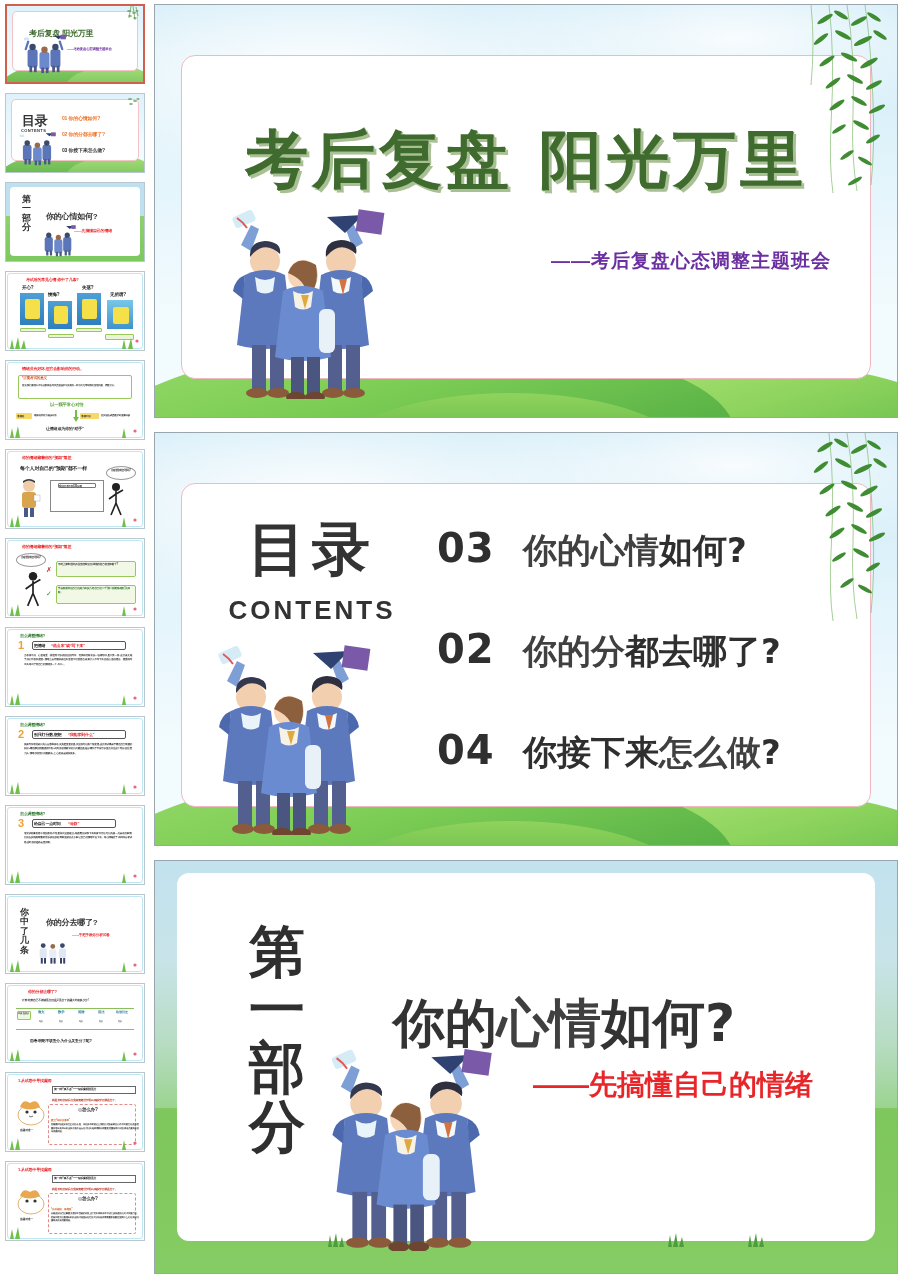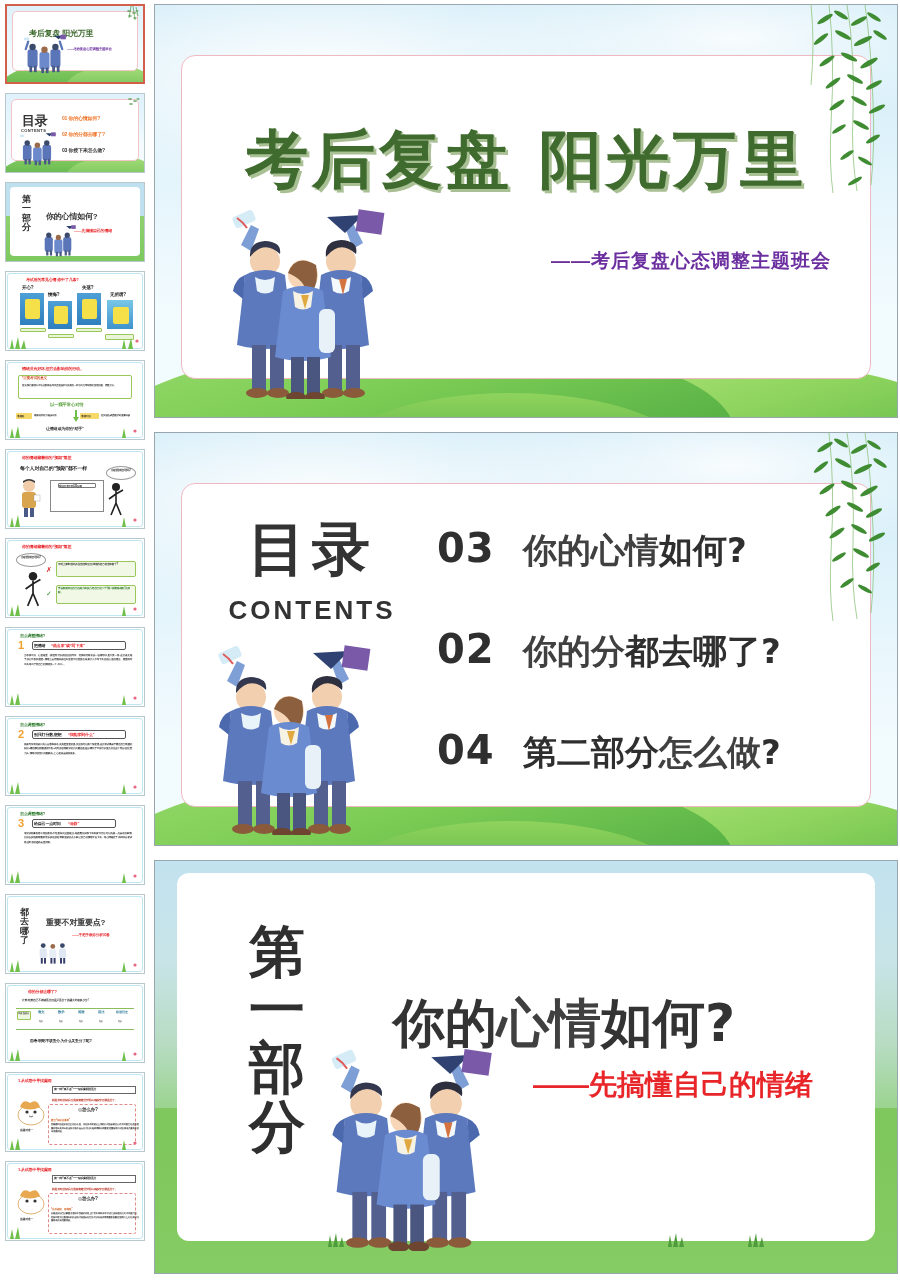--- a/index.html
+++ b/index.html
@@ -470,22 +470,22 @@
             </g>
             <circle cx="15" cy="7" r="1.6" fill="#e8667f"></circle>
         </svg>
       </div>
     </div>
 
     <div class="thumb">
       <div class="thumb-inner">
         <div style="position:absolute;inset:0;background:#fff;"></div>
         <div style="position:absolute;inset:1px;border:1.5px solid #bfe6f3;border-radius:3px;background:#fff;"></div>
-        <div class="mini-txt" style="left:14px;top:13px;font-size:9px;color:#333;line-height:1.05;width:13px;white-space:normal;">都去哪了</div>
-        <div class="mini-txt" style="left:40px;top:22px;font-size:8px;color:#333;">重要不对重要点?</div>
+        <div class="mini-txt" style="left:14px;top:13px;font-size:9px;color:#333;line-height:1.05;width:13px;white-space:normal;">你中了几条</div>
+        <div class="mini-txt" style="left:40px;top:22px;font-size:8px;color:#333;">你的分去哪了?</div>
         <div class="mini-txt" style="left:66px;top:38px;font-size:3.6px;color:#e8262a;">——手把手教你分析试卷</div>
         <svg style="position:absolute;left:28px;bottom:7px;width:44px;height:28px;" viewBox="0 0 110 70">
           <g>
             <rect x="14" y="26" width="18" height="24" rx="4" fill="#dfe8f2"></rect>
             <rect x="38" y="28" width="18" height="22" rx="4" fill="#e8eef5"></rect>
             <rect x="62" y="26" width="18" height="24" rx="4" fill="#dfe8f2"></rect>
             <circle cx="23" cy="19" r="6" fill="#3b4a6b"></circle>
               <circle cx="47" cy="21" r="6" fill="#9a6a4a"></circle>
             <circle cx="71" cy="19" r="6" fill="#3b4a6b"></circle>
             <rect x="17" y="50" width="5" height="14" fill="#39406b"></rect>
@@ -759,21 +759,21 @@
         </div>
         <div class="toc-row">
           <div class="toc-num">02</div>
           <div class="toc-txt">
             <span class="hl">你的分</span><span>都去哪了?</span>
           </div>
         </div>
         <div class="toc-row" style="margin-bottom:0">
           <div class="toc-num">04</div>
           <div class="toc-txt">
-            <span>第二部分</span><span class="hl">怎么做</span><span>?</span>
+            <span>你接下来</span><span class="hl">怎么做</span><span>?</span>
           </div>
         </div>
       </div>
 
       <svg class="grads" style="left:38px;bottom:10px;width:190px;height:200px;" viewBox="0 0 190 200">
         <g>
           <path d="M34 46 L44 26 L52 30 L44 52Z" fill="#7e9fd6"></path>
           <rect x="26" y="14" width="22" height="12" rx="3" fill="#d5ecf7" transform="rotate(-24 37 20)"></rect>
           <path d="M30 19 q6 4 10 10" stroke="#e05a5a" stroke-width="2" fill="none"></path>
           <circle cx="58" cy="62" r="15" fill="#f2cfae"></circle>

